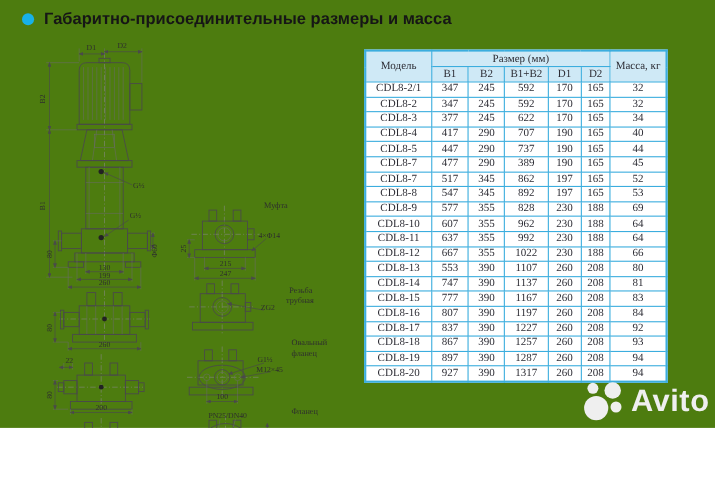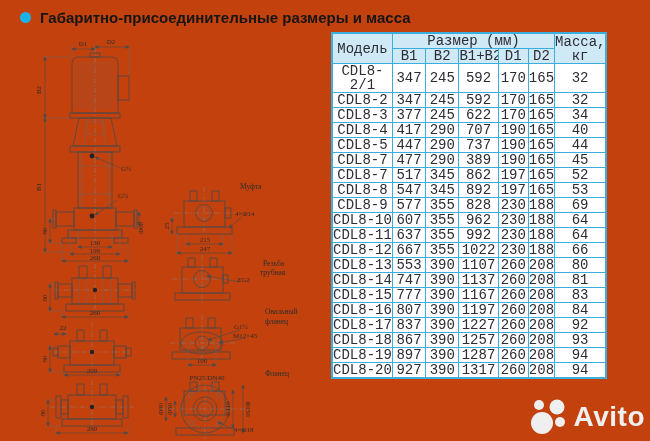--- a/index.html
+++ b/index.html
@@ -1,38 +1,38 @@
 <!DOCTYPE html>
 <html><head>
 <meta charset="utf-8">
 <style>
   html,body { margin:0; padding:0; background:#fff; }
-  .page { position:relative; width:650px; height:441px; background:#c2410c; overflow:hidden;
+  .page { position:relative; width:650px; height:389px; background:#4d7c0f; overflow:hidden;
           font-family:"Liberation Sans", sans-serif; }
 
   
   .title-row { position:absolute; left:20px; top:9px; display:flex; align-items:center; gap:9px; }
   .bullet { width:11px; height:11px; border-radius:50%; background:#18b1e8; flex:none; }
   .title { margin:0; font-size:15px; font-weight:bold; color:#161616; white-space:nowrap; }
 
   
   .drawings { position:absolute; left:0; top:0; width:650px; height:441px; pointer-events:none; }
   .ln  { fill:none; stroke:#4a4a4a; stroke-width:0.8; }
   .thin{ fill:none; stroke:#6a6a6a; stroke-width:0.5; }
   .cl  { fill:none; stroke:#8a8a8a; stroke-width:0.5; stroke-dasharray:5 2 1 2; }
   .dim { fill:none; stroke:#4a4a4a; stroke-width:0.6; marker-start:url(#ae); marker-end:url(#ae); }
   .ldr { fill:none; stroke:#4a4a4a; stroke-width:0.6; marker-end:url(#ae); }
   .ext { fill:none; stroke:#6a6a6a; stroke-width:0.5; }
   .lbl { font-family:"Liberation Serif", serif; font-size:7px; fill:#2e2e2e; }
   .lbl2{ font-family:"Liberation Serif", serif; font-size:7.5px; fill:#2e2e2e; }
   .dot { fill:#222; }
 
   
-  .spec-table { position:absolute; left:331px; top:32px; width:276px; border-collapse:collapse;
-                table-layout:fixed; font-family:Liberation Mono, monospace; font-size:14px;
+  .spec-table { position:absolute; left:331px; top:45px; width:276px; border-collapse:collapse;
+                table-layout:fixed; font-family:Liberation Serif, serif; font-size:10px;
                 color:#2c2c34; border:2px solid #3badde; background:#fff; }
   .spec-table th, .spec-table td { border:1px solid #3badde; text-align:center; vertical-align:middle;
                 padding:0; font-weight:normal; height:12.6px; line-height:1; overflow:hidden; }
   .spec-table thead th { background:#cfe9f6; height:13px; }
 
   
   .watermark { position:absolute; right:5px; bottom:4px; display:flex; align-items:center; gap:2px;
                color:#efefef; font-weight:bold; font-size:28px; letter-spacing:0.5px; }
 </style>
 </head>

